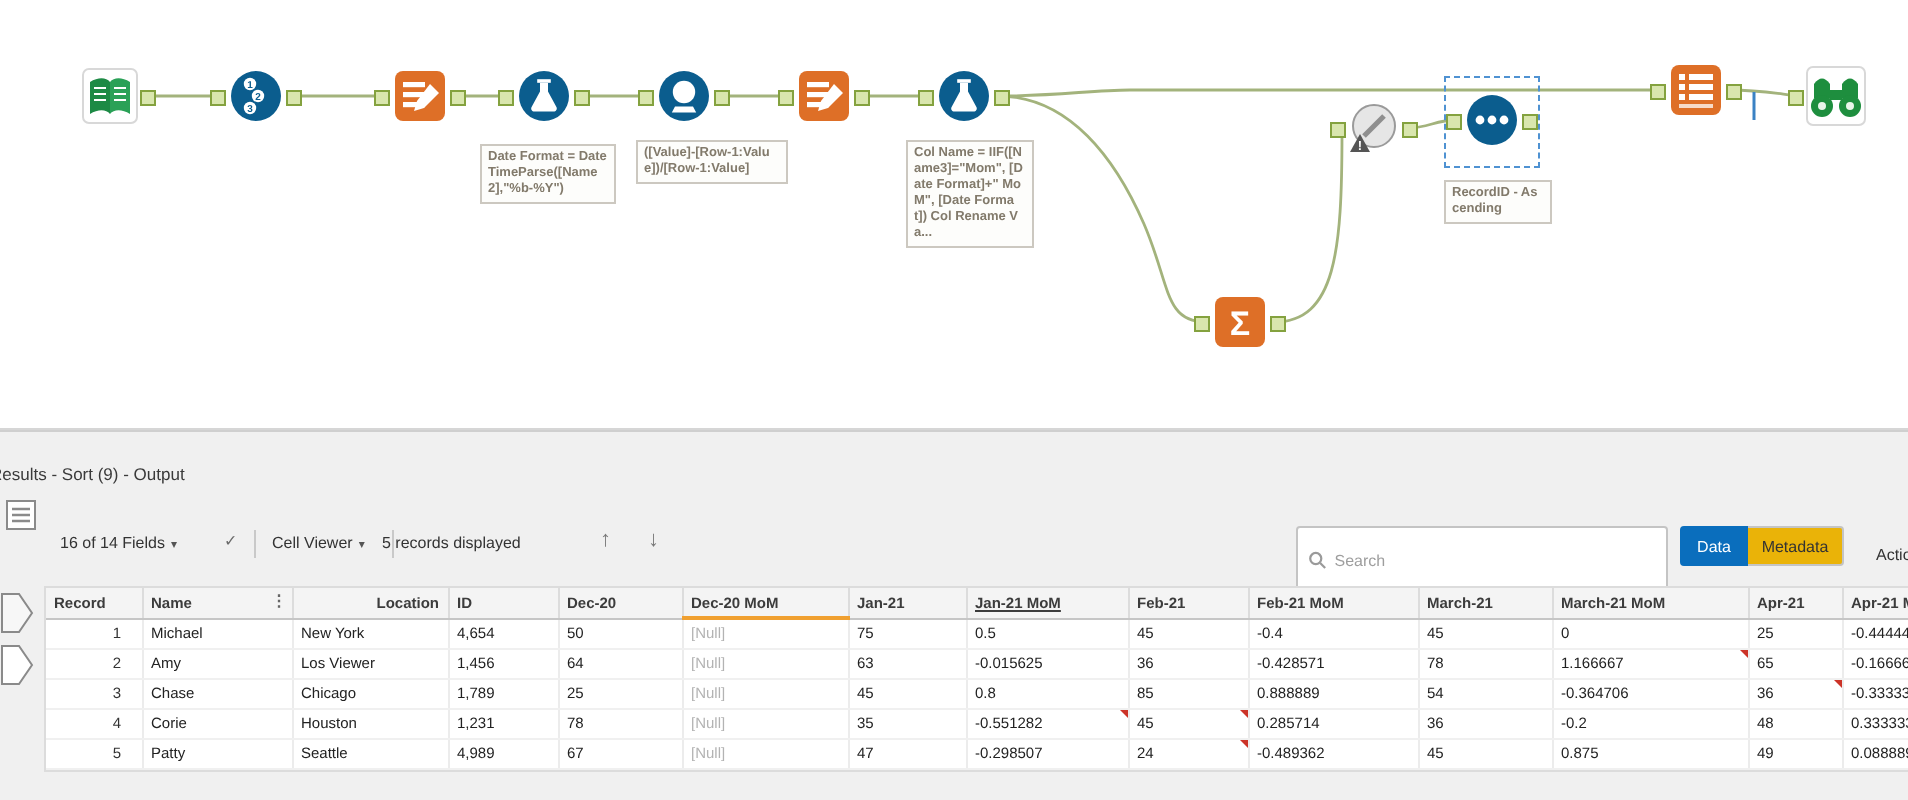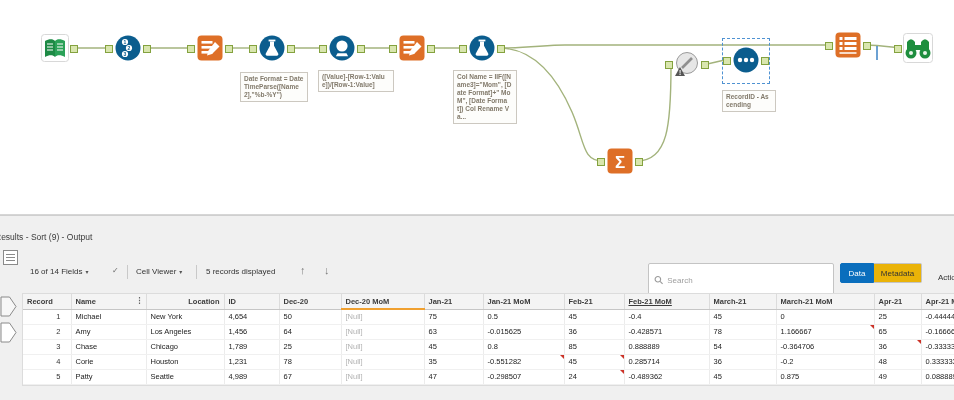--- a/index.html
+++ b/index.html
@@ -220,21 +220,21 @@
     <div class="toolbar">
       <span class="tb" style="left:30px;top:10px">
         <span>16 of 14 Fields</span><span class="caret">▾</span>
       </span>
       <span class="tb" style="left:112px;top:9px;color:#6a6a6a">✓</span>
       <span class="tb-divider" style="left:127px"></span>
       <span class="tb" style="left:136px;top:10px">
         <span>Cell Viewer</span><span class="caret">▾</span>
       </span>
       <span class="tb-divider" style="left:196px"></span>
-      <span class="tb" style="left:206px;top:10px">5 records displayed</span>
+      <span class="tb" style="left:191px;top:10px">5 records displayed</span>
       <span class="arrow-btn" style="left:300px">↑</span>
       <span class="arrow-btn" style="left:324px">↓</span>
 
       <div class="search-box">
         <svg width="10" height="10" viewBox="0 0 10 10">
           <circle cx="4.2" cy="4.2" r="3" fill="none" stroke="#9a9a9a" stroke-width="1.2"></circle>
           <path d="M6.6 6.6 L9.3 9.3" stroke="#9a9a9a" stroke-width="1.2"></path>
         </svg>
         <input type="text" placeholder="Search" style="">
       </div>
@@ -248,23 +248,23 @@
       <table>
         <thead>
             <tr id="grid-head-row">
               <th style="width: 48px;"><span>Record</span></th>
               <th style="width: 75px;"><span>Name</span><span class="colmenu">⋮</span></th>
               <th style="width: 78px; text-align: right;"><span>Location</span></th>
               <th style="width: 55px;"><span>ID</span></th>
               <th style="width: 62px;"><span>Dec-20</span></th>
               <th class="sorted-col" style="width: 83px;"><span>Dec-20 MoM</span></th>
               <th style="width: 59px;"><span>Jan-21</span></th>
-              <th style="width: 81px;"><span>Jan-21 MoM</span></th>
+              <th style="width: 81px; text-decoration: underline;"><span>Jan-21 MoM</span></th>
               <th style="width: 60px;"><span>Feb-21</span></th>
-              <th style="width: 85px; text-decoration: underline;"><span>Feb-21 MoM</span></th>
+              <th style="width: 85px;"><span>Feb-21 MoM</span></th>
               <th style="width: 67px;"><span>March-21</span></th>
               <th style="width: 98px;"><span>March-21 MoM</span></th>
               <th style="width: 47px;"><span>Apr-21</span></th>
               <th style="width: 60px;"><span>Apr-21 MoM</span></th>
             </tr>
           </thead>
         <tbody id="grid-body">
             <tr>
               <td class="rec"><span>1</span></td>
               <td><span>Michael</span></td>
@@ -277,21 +277,21 @@
               <td><span>45</span></td>
               <td><span>-0.4</span></td>
               <td><span>45</span></td>
               <td><span>0</span></td>
               <td><span>25</span></td>
               <td><span>-0.444444</span></td>
             </tr>
             <tr>
               <td class="rec"><span>2</span></td>
               <td><span>Amy</span></td>
-              <td><span>Los Angeles</span></td>
+              <td><span>Los Viewer</span></td>
               <td><span>1,456</span></td>
               <td><span>64</span></td>
               <td class="null"><span>[Null]</span></td>
               <td><span>63</span></td>
               <td><span>-0.015625</span></td>
               <td><span>36</span></td>
               <td><span>-0.428571</span></td>
               <td><span>78</span></td>
               <td><span>1.166667</span><i class="flag"></i></td>
               <td><span>65</span></td>

